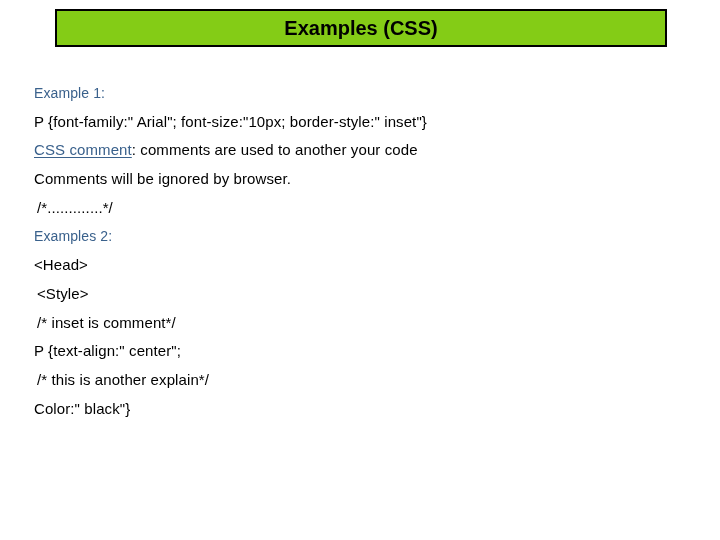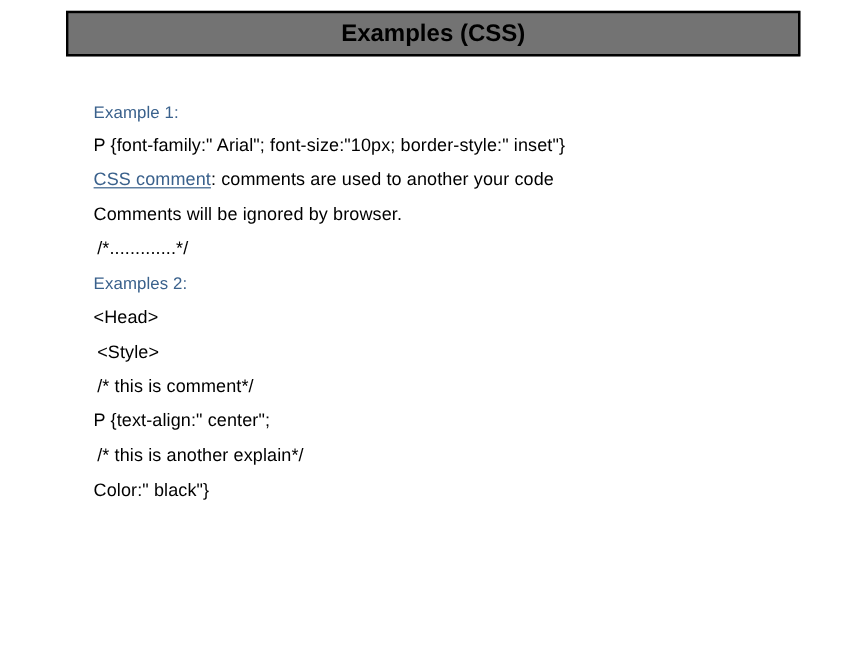--- a/index.html
+++ b/index.html
@@ -18,21 +18,21 @@
 
   
   #title-frame {
     position: absolute;
     left: 55px;
     top: 9px;
     width: 612px;
     height: 38px;
     box-sizing: border-box;
     border: 2px solid #000000;
-    background: #737373;
+    background: #84cc16;
     display: flex;
     align-items: center;
     justify-content: center;
   }
   #title-text {
     font-size: 20px;
     font-weight: bold;
     color: #000000;
     letter-spacing: 0px;
     line-height: 1;
@@ -46,21 +46,20 @@
     top: 79px;
     width: 660px;
   }
   .line {
     height: 28.7px;
     font-size: 15px;
     line-height: 28.7px;
     color: #000000;
     white-space: pre;
     letter-spacing: 0.1px;
-    margin-left: 44px;
   }
   .line.heading {
     color: #3A618C;
     font-size: 14px;
   }
   .link {
     color: #3A618C;
     text-decoration: underline;
     text-underline-offset: 2px;
   }
@@ -88,21 +87,21 @@
   <div class="line">Comments will be ignored by browser.</div>
 
   <div class="line indent-1">/*.............*/</div>
 
   <div class="line heading">Examples 2:</div>
 
   <div class="line">&lt;Head&gt;</div>
 
   <div class="line indent-1">&lt;Style&gt;</div>
 
-  <div class="line indent-1">/* this is comment*/</div>
+  <div class="line indent-1">/* inset is comment*/</div>
 
   <div class="line">P {text-align:" center";</div>
 
   <div class="line indent-1">/* this is another explain*/</div>
 
   <div class="line">Color:" black"}</div>
 
 
 </div>
 

